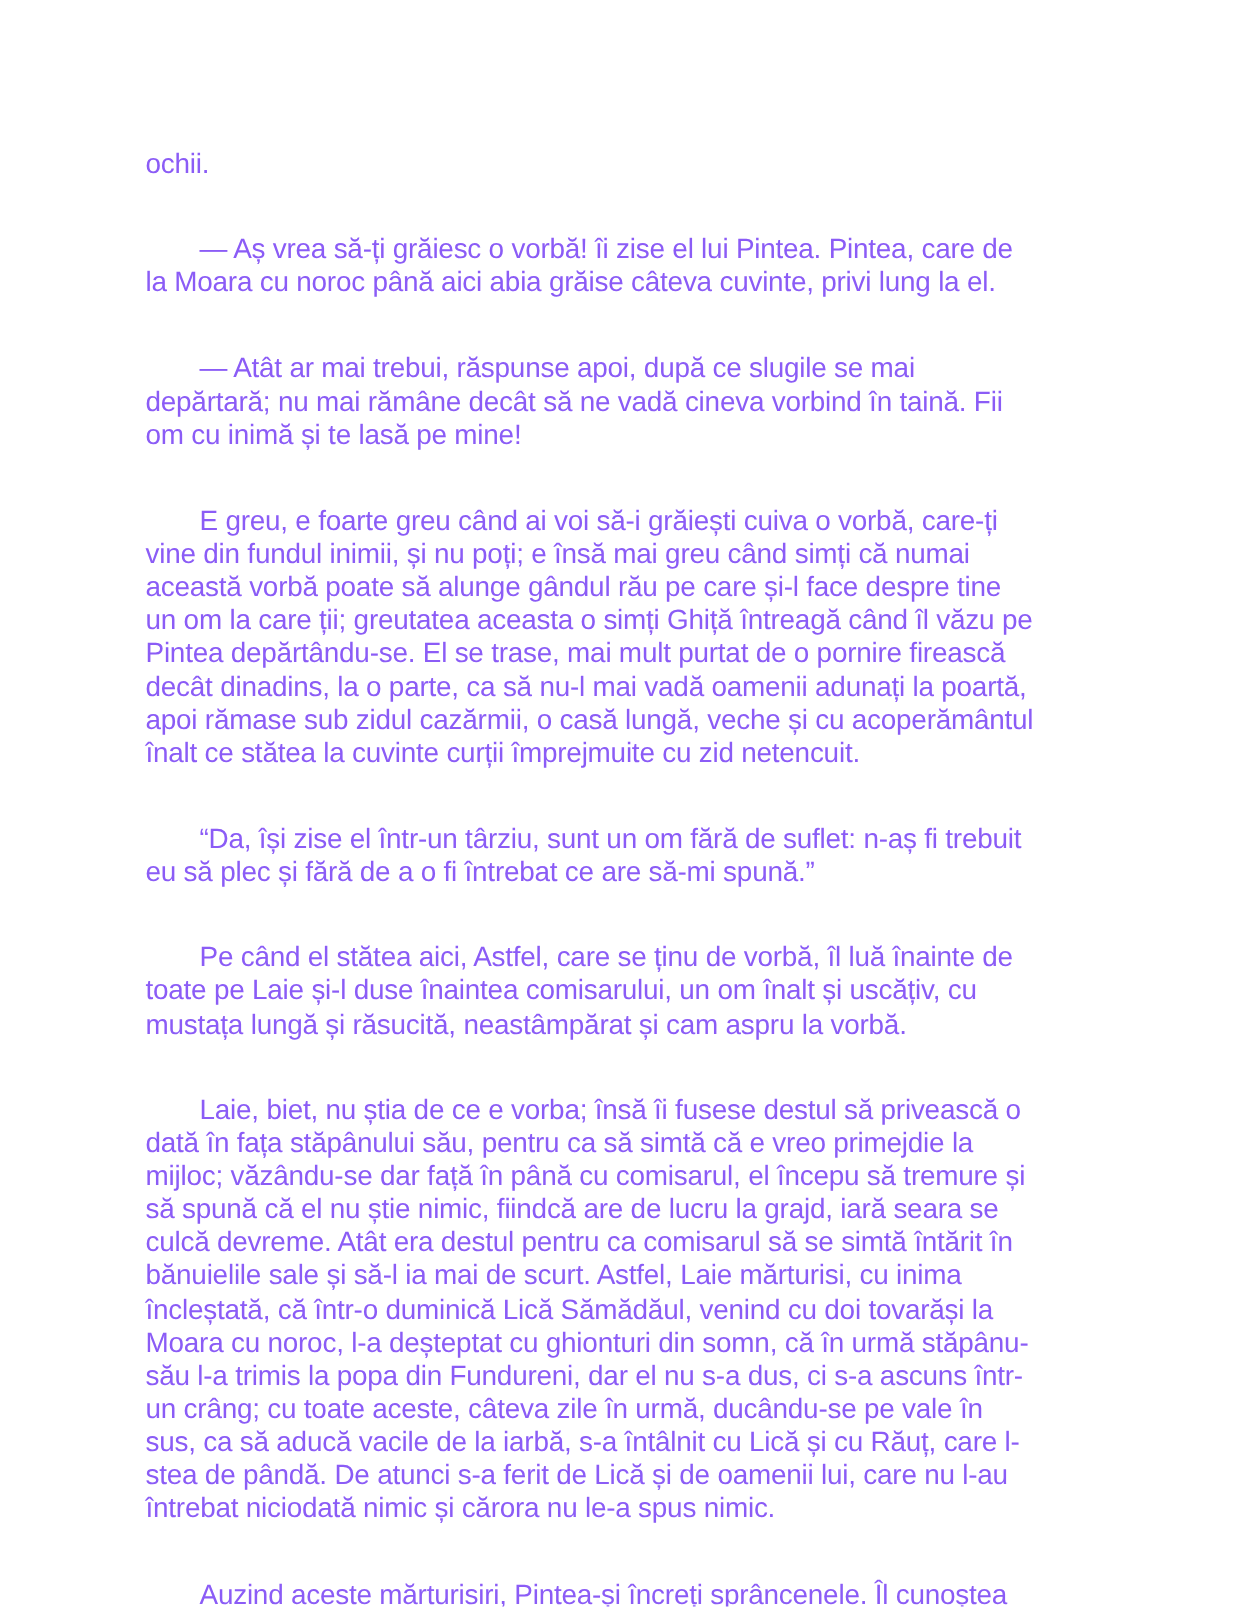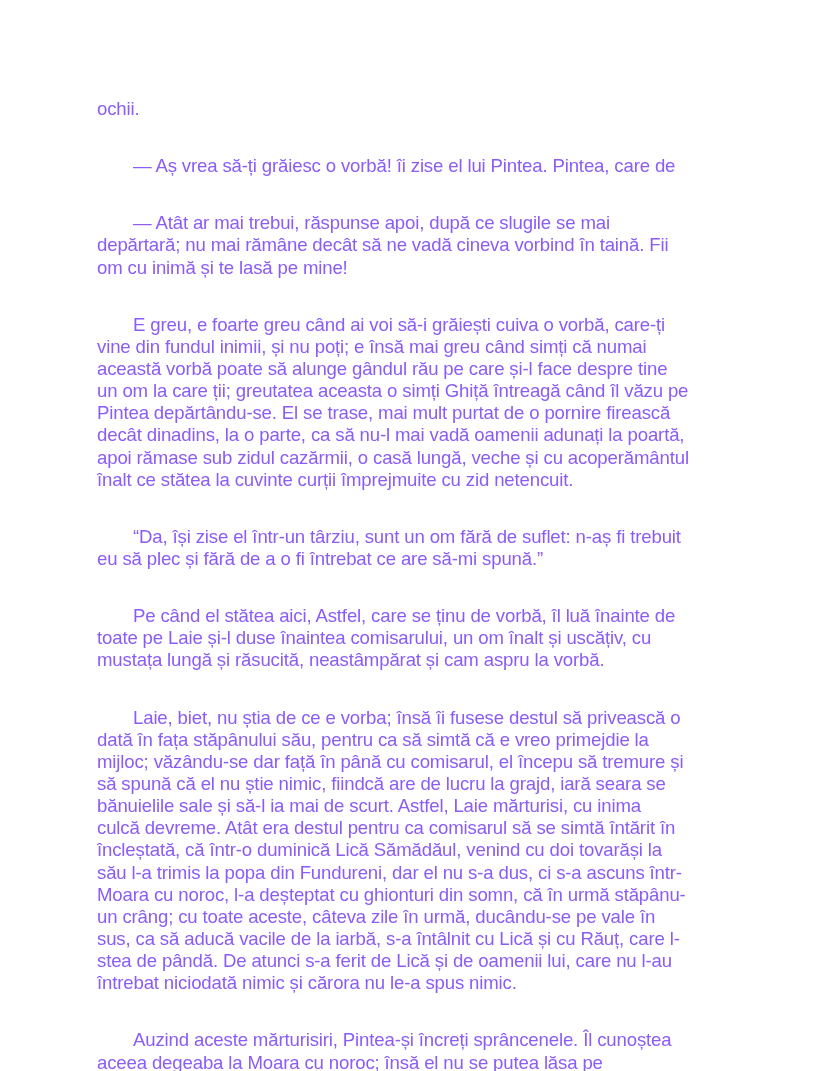--- a/index.html
+++ b/index.html
@@ -17,45 +17,46 @@
   }
   .line { white-space: pre; height: 22.15px; }
   .indent { padding-left: 36px; margin-top: 35px; }
 </style>
 </head>
 <body>
 
 <div class="page" id="page">
     <div class="line">ochii.</div>
     <div class="line indent">— Aș vrea să-ți grăiesc o vorbă! îi zise el lui Pintea. Pintea, care de</div>
+    <div class="line">la Moara cu noroc până aici abia grăise câteva cuvinte, privi lung la el.</div>
     <div class="line indent">— Atât ar mai trebui, răspunse apoi, după ce slugile se mai</div>
     <div class="line">depărtară; nu mai rămâne decât să ne vadă cineva vorbind în taină. Fii</div>
     <div class="line">om cu inimă și te lasă pe mine!</div>
     <div class="line indent">E greu, e foarte greu când ai voi să-i grăiești cuiva o vorbă, care-ți</div>
     <div class="line">vine din fundul inimii, și nu poți; e însă mai greu când simți că numai</div>
     <div class="line">această vorbă poate să alunge gândul rău pe care și-l face despre tine</div>
     <div class="line">un om la care ții; greutatea aceasta o simți Ghiță întreagă când îl văzu pe</div>
     <div class="line">Pintea depărtându-se. El se trase, mai mult purtat de o pornire firească</div>
     <div class="line">decât dinadins, la o parte, ca să nu-l mai vadă oamenii adunați la poartă,</div>
     <div class="line">apoi rămase sub zidul cazărmii, o casă lungă, veche și cu acoperământul</div>
     <div class="line">înalt ce stătea la cuvinte curții împrejmuite cu zid netencuit.</div>
     <div class="line indent">“Da, își zise el într-un târziu, sunt un om fără de suflet: n-aș fi trebuit</div>
     <div class="line">eu să plec și fără de a o fi întrebat ce are să-mi spună.”</div>
     <div class="line indent">Pe când el stătea aici, Astfel, care se ținu de vorbă, îl luă înainte de</div>
     <div class="line">toate pe Laie și-l duse înaintea comisarului, un om înalt și uscățiv, cu</div>
     <div class="line">mustața lungă și răsucită, neastâmpărat și cam aspru la vorbă.</div>
     <div class="line indent">Laie, biet, nu știa de ce e vorba; însă îi fusese destul să privească o</div>
     <div class="line">dată în fața stăpânului său, pentru ca să simtă că e vreo primejdie la</div>
     <div class="line">mijloc; văzându-se dar față în până cu comisarul, el începu să tremure și</div>
     <div class="line">să spună că el nu știe nimic, fiindcă are de lucru la grajd, iară seara se</div>
+    <div class="line">culcă devreme. Atât era destul pentru ca comisarul să se simtă întărit în</div>
     <div class="line">bănuielile sale și să-l ia mai de scurt. Astfel, Laie mărturisi, cu inima</div>
-    <div class="line">culcă devreme. Atât era destul pentru ca comisarul să se simtă întărit în</div>
     <div class="line">încleștată, că într-o duminică Lică Sămădăul, venind cu doi tovarăși la</div>
+    <div class="line">Moara cu noroc, l-a deșteptat cu ghionturi din somn, că în urmă stăpânu-</div>
     <div class="line">său l-a trimis la popa din Fundureni, dar el nu s-a dus, ci s-a ascuns într-</div>
-    <div class="line">Moara cu noroc, l-a deșteptat cu ghionturi din somn, că în urmă stăpânu-</div>
     <div class="line">un crâng; cu toate aceste, câteva zile în urmă, ducându-se pe vale în</div>
     <div class="line">sus, ca să aducă vacile de la iarbă, s-a întâlnit cu Lică și cu Răuț, care l-</div>
     <div class="line">stea de pândă. De atunci s-a ferit de Lică și de oamenii lui, care nu l-au</div>
     <div class="line">întrebat niciodată nimic și cărora nu le-a spus nimic.</div>
     <div class="line indent">Auzind aceste mărturisiri, Pintea-și încreți sprâncenele. Îl cunoștea</div>
     <div class="line">aceea degeaba la Moara cu noroc; însă el nu se putea lăsa pe</div>
     <div class="line">mărturisirile deșirate ale lui Laie.</div>
   </div>
 
 </body></html>

